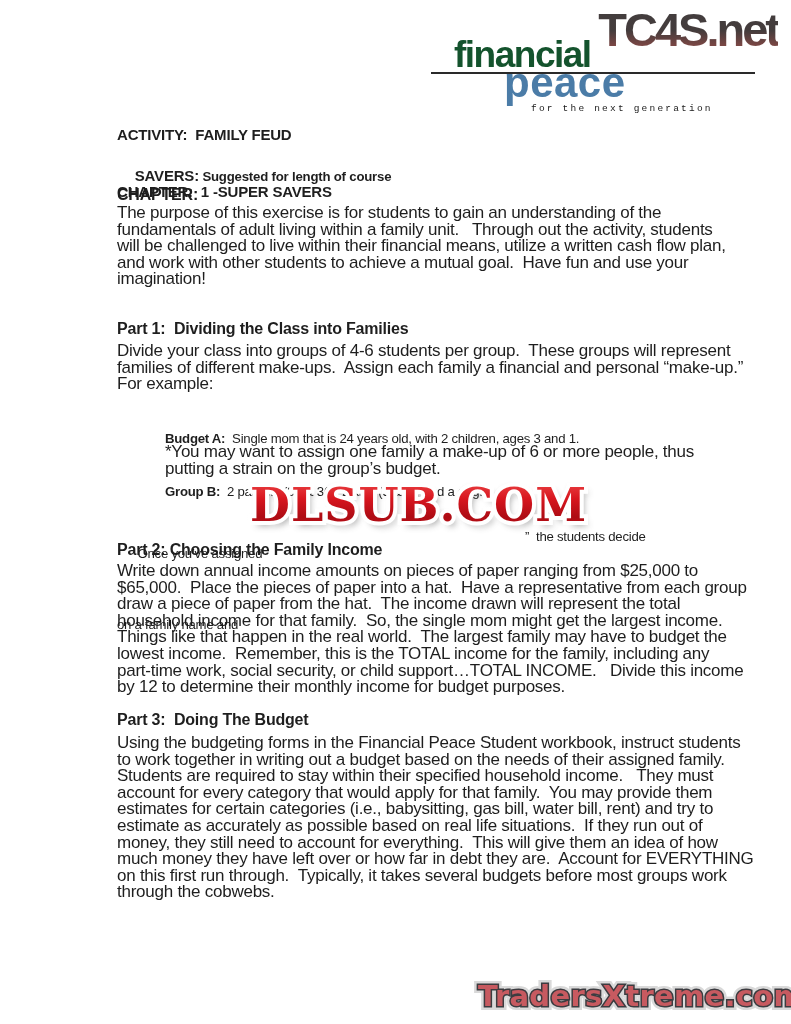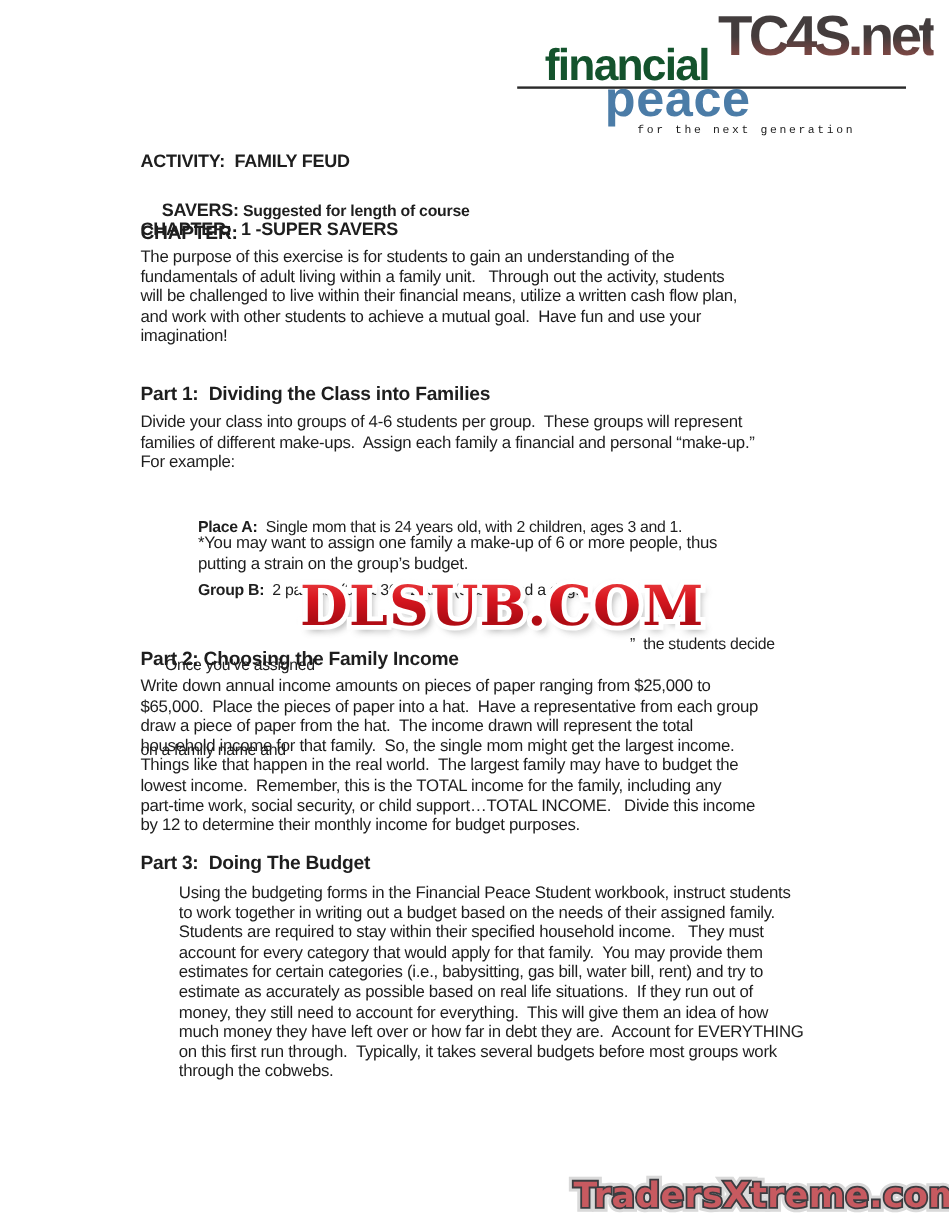--- a/index.html
+++ b/index.html
@@ -36,21 +36,21 @@
     position:absolute;top:103px;left:531px;z-index:2;
     font-family:"Liberation Mono",monospace;
     font-size:9.5px;letter-spacing:2.2px;color:#1a1a1a;
   }
   
   .block{position:absolute;left:117px;white-space:pre;}
   .meta-line{font-size:15px;font-weight:700;letter-spacing:-0.2px;line-height:21px;}
   .len-label{font-size:15px;font-weight:700;letter-spacing:-0.2px;}
   .len-value{font-size:13.2px;font-weight:700;letter-spacing:-0.2px;}
   .h-sec{font-size:16px;font-weight:700;letter-spacing:-0.2px;}
-  .para{font-size:14px;letter-spacing:-0.25px;line-height:16.6px;}
+  .para{font-size:17px;letter-spacing:-0.25px;line-height:16.6px;}
   .indent{margin-left:48px;}
   .g-label{font-weight:700;}
   .group-line{font-size:13.2px;letter-spacing:-0.25px;line-height:17px;}
   .a-line{position:relative;font-size:13.2px;letter-spacing:-0.25px;line-height:17.3px;}
   .a-right{position:absolute;left:408px;top:0;}
   
   .dlsub{
     position:absolute;left:250px;top:478px;z-index:5;
     font-family:"DejaVu Serif",serif;font-weight:700;
     font-size:46px;letter-spacing:1px;line-height:1.2;
@@ -106,21 +106,21 @@
 will be challenged to live within their financial means, utilize a written cash flow plan,
 and work with other students to achieve a mutual goal.  Have fun and use your
 imagination!</div>
 
   <div class="block h-sec" style="top:320px;">Part 1:  Dividing the Class into Families</div>
   <div class="block para" style="top:343px;">Divide your class into groups of 4-6 students per group.  These groups will represent
 families of different make-ups.  Assign each family a financial and personal “make-up.”
 For example:</div>
 
   <div class="block indent" style="top:394px;">
-    <div class="group-line"><span class="g-label">Place A:</span><span>  Single mom that is 24 years old, with 2 children, ages 3 and 1.</span></div>
+    <div class="group-line"><span class="g-label">Budget A:</span><span>  Single mom that is 24 years old, with 2 children, ages 3 and 1.</span></div>
     <div class="group-line"><span class="g-label">Group B:</span><span>  2 parents (35 &amp; 36), 2 kids (5 &amp; 7), and a dog.</span></div>
   </div>
 
   <div class="block para indent" style="top:444px;">*You may want to assign one family a make-up of 6 or more people, thus
 putting a strain on the group’s budget.</div>
 
   <div class="block" style="top:492px;">
     <div class="a-line">
       <span>Once you’ve assigned</span><span class="a-right">”  the students decide</span>
     </div>
@@ -131,21 +131,21 @@
   <div class="block para" style="top:563px;">Write down annual income amounts on pieces of paper ranging from $25,000 to
 $65,000.  Place the pieces of paper into a hat.  Have a representative from each group
 draw a piece of paper from the hat.  The income drawn will represent the total
 household income for that family.  So, the single mom might get the largest income.
 Things like that happen in the real world.  The largest family may have to budget the
 lowest income.  Remember, this is the TOTAL income for the family, including any
 part-time work, social security, or child support…TOTAL INCOME.   Divide this income
 by 12 to determine their monthly income for budget purposes.</div>
 
   <div class="block h-sec" style="top:711px;">Part 3:  Doing The Budget</div>
-  <div class="block para" style="top:735px;margin-left:32px;">Using the budgeting forms in the Financial Peace Student workbook, instruct students
+  <div class="block para" style="top:735px;">Using the budgeting forms in the Financial Peace Student workbook, instruct students
 to work together in writing out a budget based on the needs of their assigned family.
 Students are required to stay within their specified household income.   They must
 account for every category that would apply for that family.  You may provide them
 estimates for certain categories (i.e., babysitting, gas bill, water bill, rent) and try to
 estimate as accurately as possible based on real life situations.  If they run out of
 money, they still need to account for everything.  This will give them an idea of how
 much money they have left over or how far in debt they are.  Account for EVERYTHING
 on this first run through.  Typically, it takes several budgets before most groups work
 through the cobwebs.</div>
 

